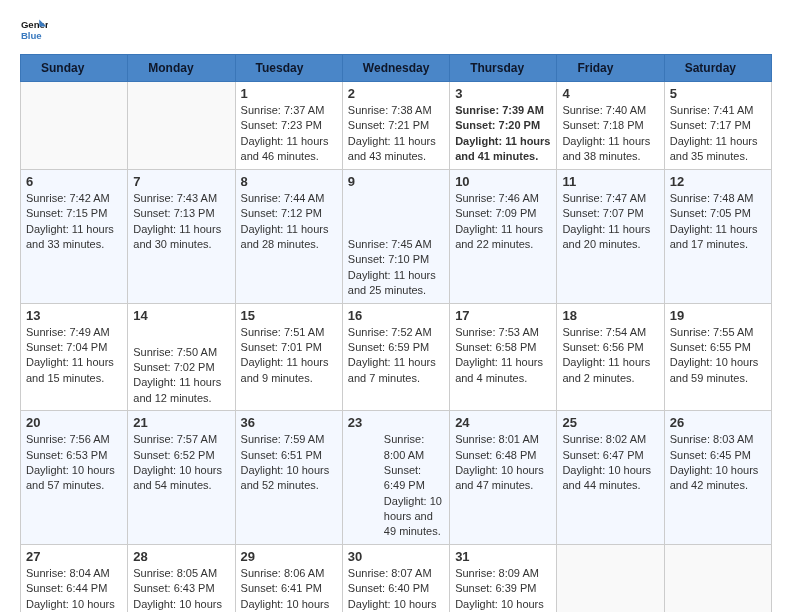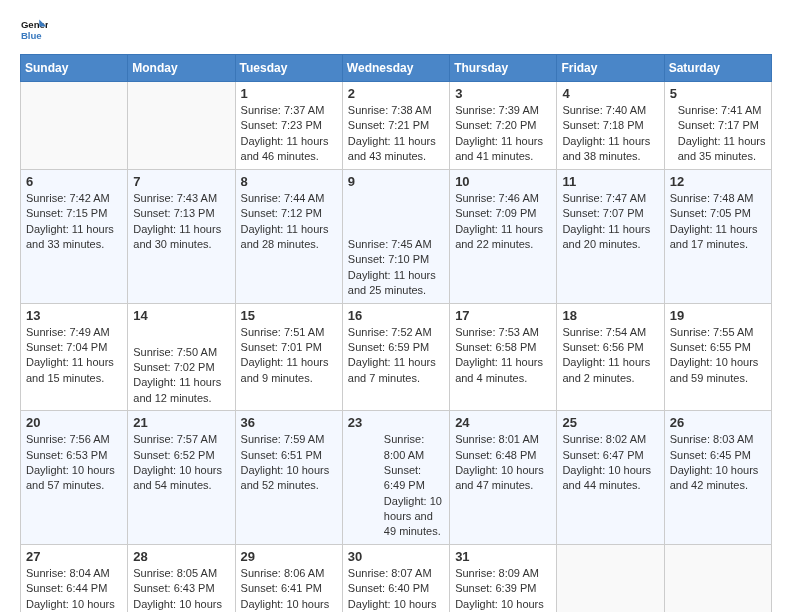--- a/index.html
+++ b/index.html
@@ -37,24 +37,24 @@
       font-size: 14px;
       color: #555;
     }
     table {
       width: 100%;
       border-collapse: collapse;
       table-layout: fixed;
     }
     thead th {
       background-color: #4a86c8;
-      color: #ffffff;
+      color: #0f172a;
       font-size: 12px;
       font-weight: bold;
-      padding: 6px 4px;
+      padding: 6px 20px;
       text-align: left;
       border: 1px solid #3a76b8;
     }
     tbody td {
       border: 1px solid #ccc;
       vertical-align: top;
       padding: 4px 5px;
       font-size: 10px;
       color: #333;
       height: 88px;
@@ -128,33 +128,33 @@
 Daylight: 11 hours and 46 minutes.</div>
         </td>
         <td>
           <span class="day-number">2</span>
           <div class="day-info" style="white-space: pre-line;">Sunrise: 7:38 AM
 Sunset: 7:21 PM
 Daylight: 11 hours and 43 minutes.</div>
         </td>
         <td>
           <span class="day-number">3</span>
-          <div class="day-info" style="white-space: pre-line;">Sunrise: 7:39 AM
+          <div class="day-info" style="white-space: pre-line; font-weight: bold;">Sunrise: 7:39 AM
 Sunset: 7:20 PM
 Daylight: 11 hours and 41 minutes.</div>
         </td>
         <td>
           <span class="day-number">4</span>
           <div class="day-info" style="white-space: pre-line;">Sunrise: 7:40 AM
 Sunset: 7:18 PM
 Daylight: 11 hours and 38 minutes.</div>
         </td>
         <td>
           <span class="day-number">5</span>
-          <div class="day-info" style="white-space: pre-line; margin-left: 8px;">Sunrise: 7:41 AM
+          <div class="day-info" style="white-space: pre-line;">Sunrise: 7:41 AM
 Sunset: 7:17 PM
 Daylight: 11 hours and 35 minutes.</div>
         </td>
       </tr>
       <tr>
         <td>
           <span class="day-number">6</span>
           <div class="day-info" style="white-space: pre-line;">Sunrise: 7:42 AM
 Sunset: 7:15 PM
 Daylight: 11 hours and 33 minutes.</div>

